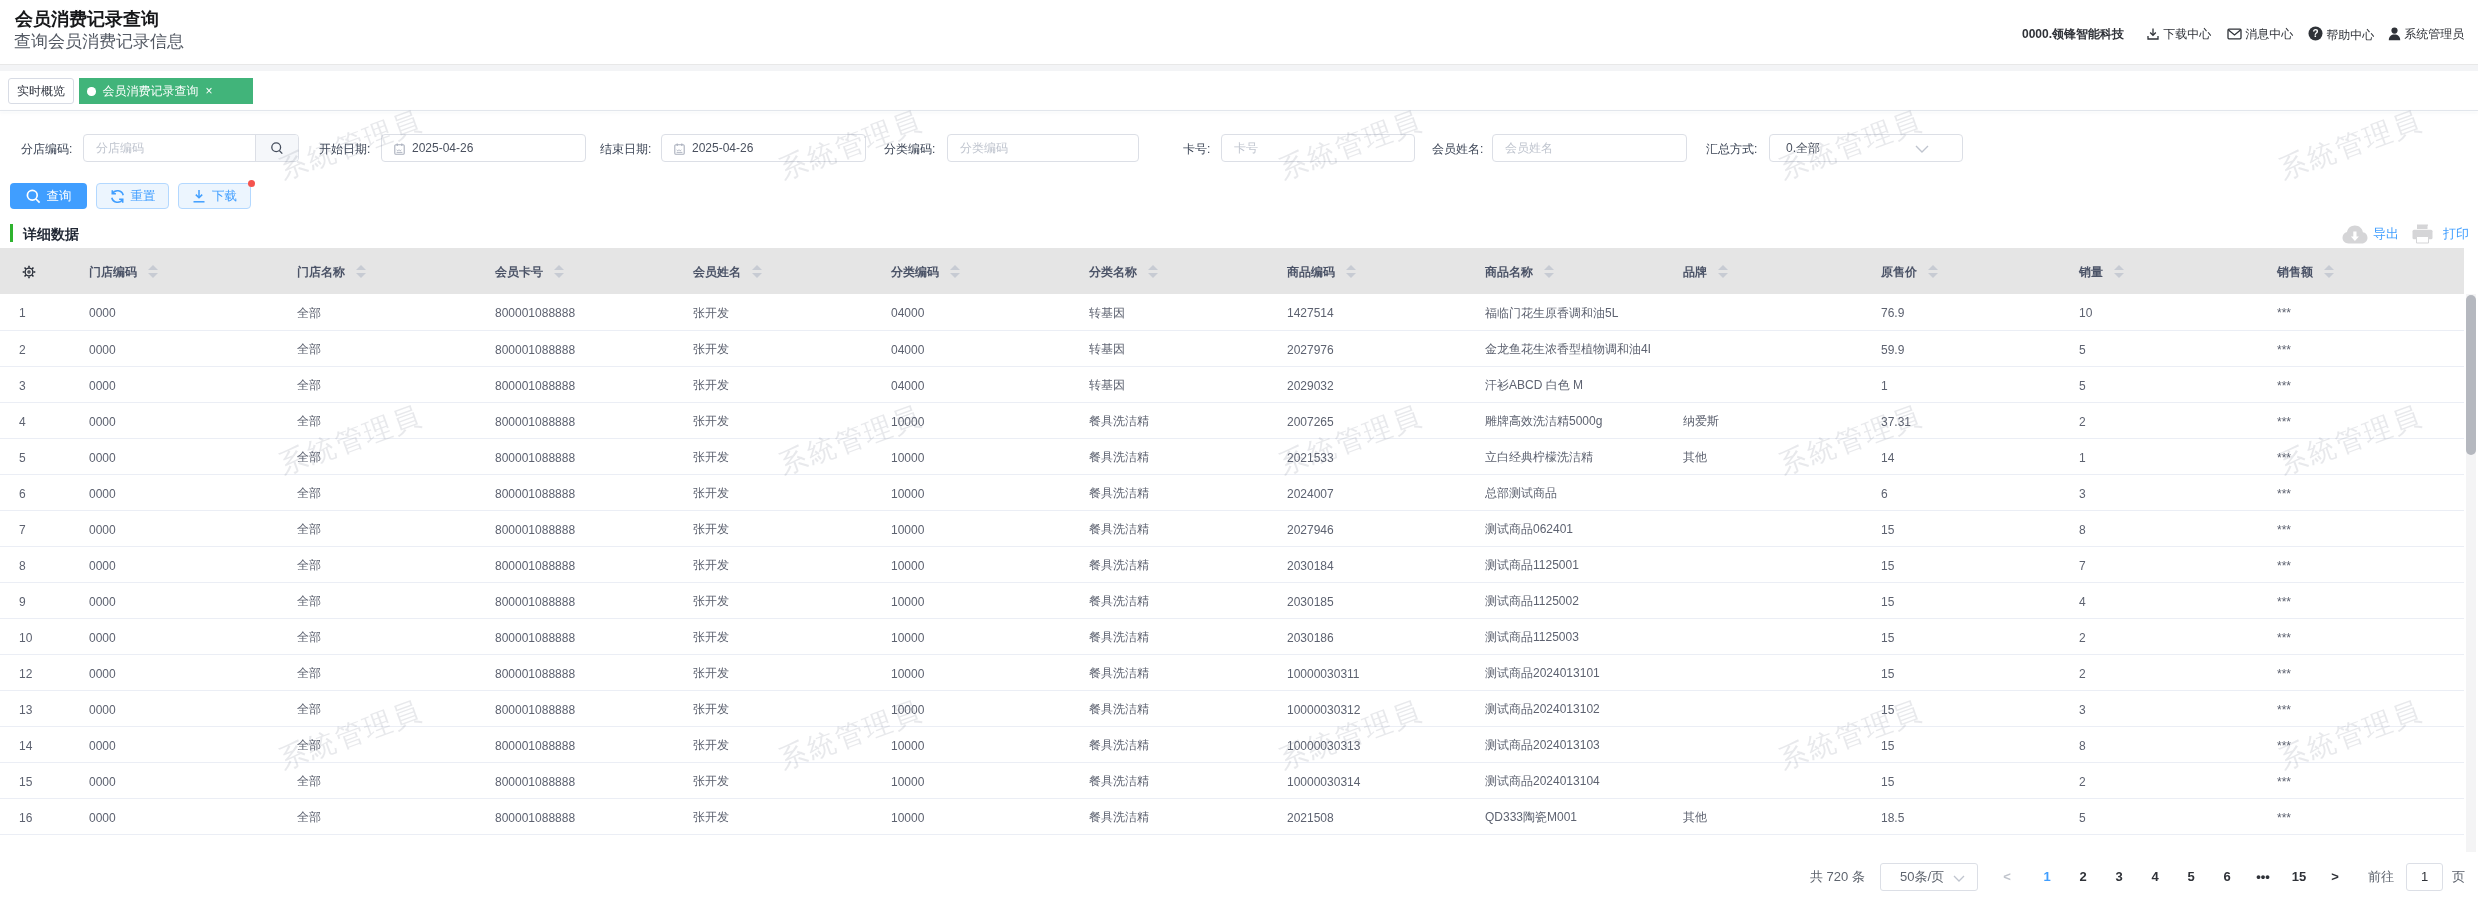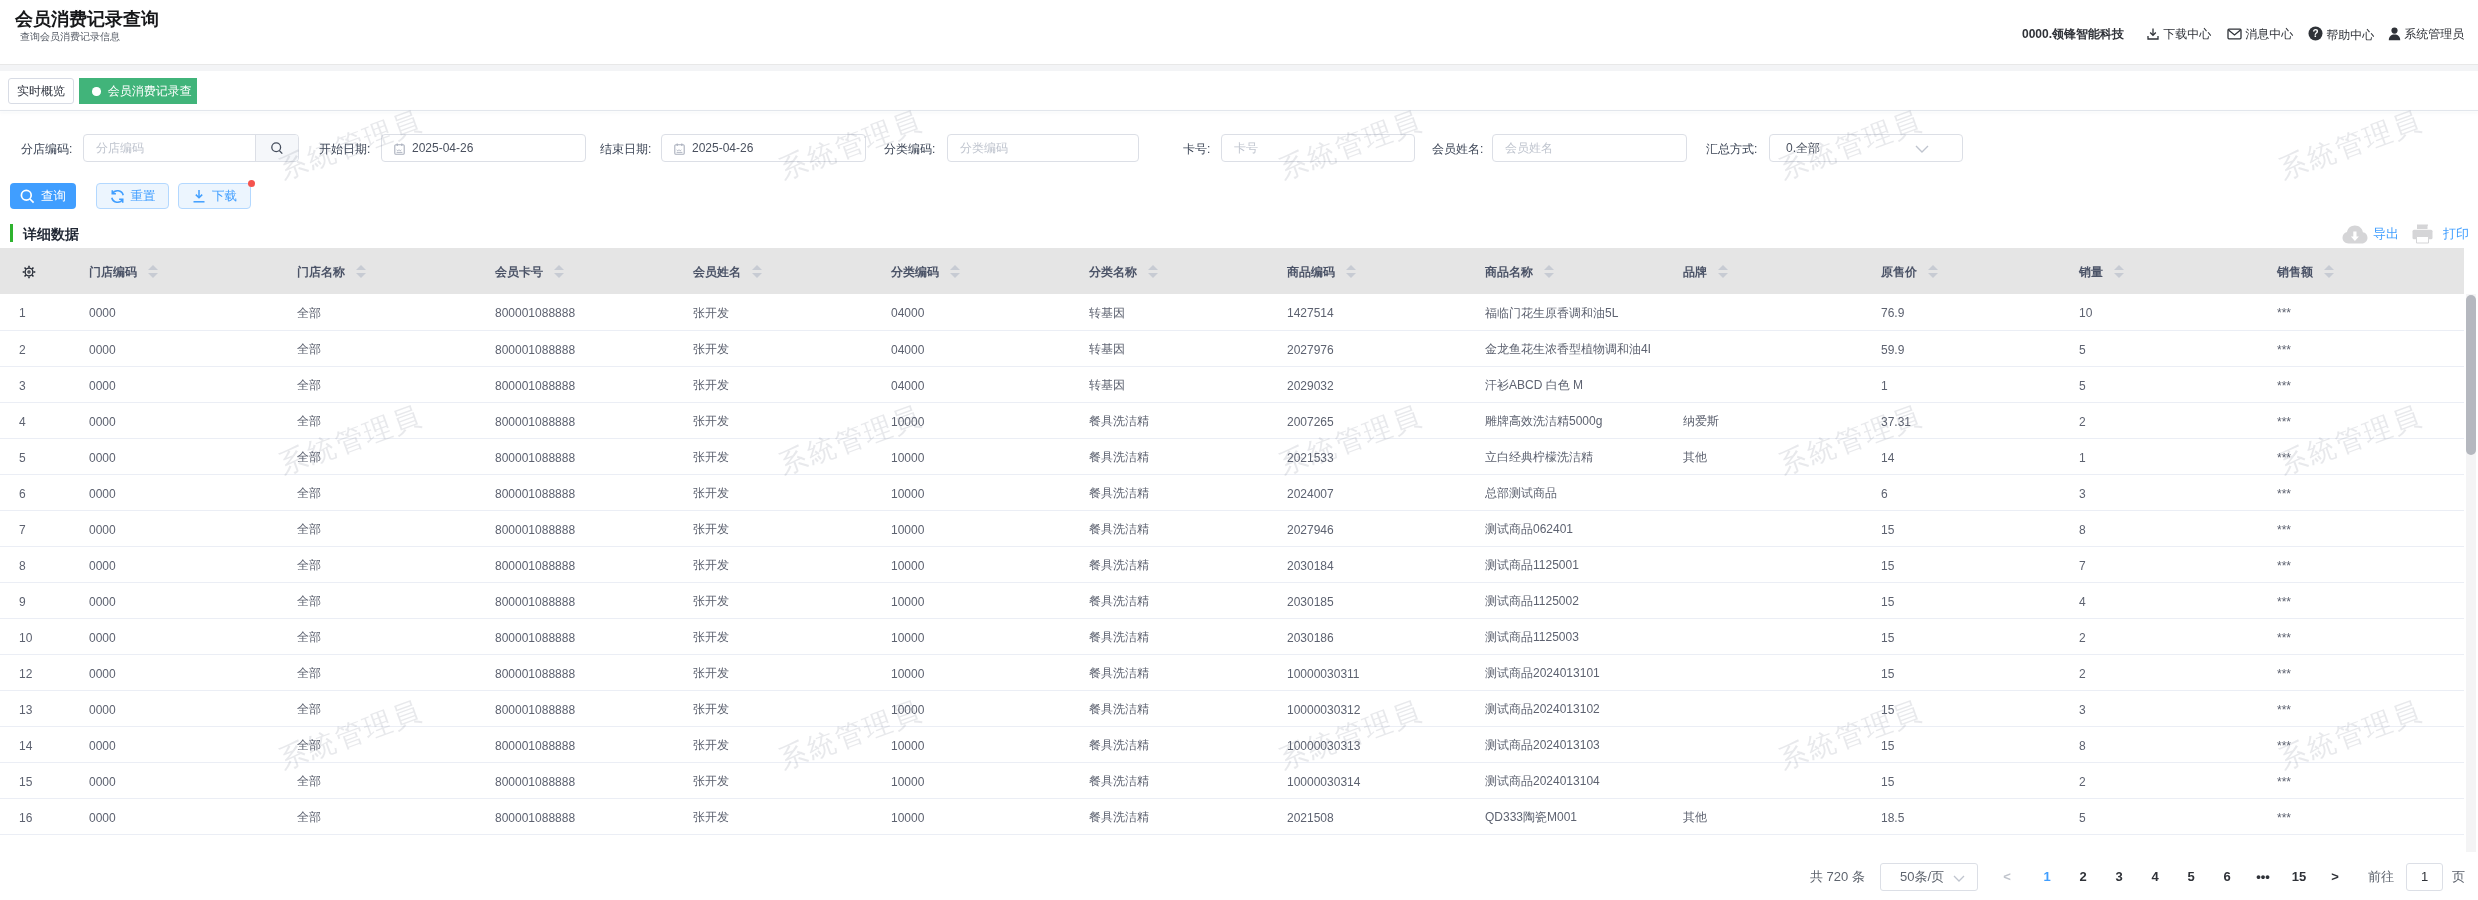--- a/index.html
+++ b/index.html
@@ -3,46 +3,46 @@
 <meta charset="utf-8">
 <style>
 * { margin:0; padding:0; box-sizing:border-box; }
 html,body { width:2478px; height:900px; overflow:hidden; background:#fff;
   font-family:"Liberation Sans", sans-serif; }
 .abs { position:absolute; }
 #page { position:relative; width:2478px; height:900px; }
 
 
 #title { left:15px; top:7px; font-size:18px; font-weight:bold; color:#17181a; }
-#subtitle { left:20px; top:30px; font-size:10px; color:#545a64; }
+#subtitle { left:14px; top:30px; font-size:17px; color:#545a64; }
 .tm { top:26px; font-size:12px; color:#2f3238; white-space:nowrap; }
 .tm svg { vertical-align:-2.5px; }
 #hdrline { left:0; top:64px; width:2478px; height:1px; background:#e8e8e8; }
 
 
 #tabline { left:0; top:110px; width:2478px; height:1px; background:#e2e6ec; box-shadow:0 2px 3px rgba(200,205,215,0.25);}
 .tab0 { left:8px; top:78px; width:66px; height:26px; background:#fff; border:1px solid #d8dce5; border-radius:3px; font-size:12px; color:#303540; text-align:center; line-height:24px; box-sizing:border-box; }
-.tab1 { left:79px; top:78px; width:118px; height:26px; background:#41b47a; border-radius:0; font-size:12px; color:#fff; line-height:26px;text-align:center; }
+.tab1 { left:79px; top:78px; width:174px; height:26px; background:#41b47a; border-radius:0; font-size:12px; color:#fff; line-height:26px; }
 .tab1 .dot { display:inline-block; width:8.5px; height:8.5px; border-radius:50%; background:#fff; margin:0 7px 0 8px; vertical-align:-0.5px;}
 .tab1 .x { margin-left:7px; font-size:12px; }
 
 
 .flabel { top:141px; font-size:12px; font-weight:normal; color:#3b4455; }
 .finput { top:134px; height:28px; border:1px solid #dcdfe6; border-radius:4px; background:#fff; font-size:12px; color:#49505e; line-height:26px; }
 .ph { color:#bfc4ce; }
 .dtext { color:#49505e; font-size:12px; }
 .appnd { position:absolute; right:0; top:0; width:43px; height:26px; background:#f5f7fa; border-left:1px solid #dcdfe6; border-radius:0 3px 3px 0; text-align:center; }
 .appnd svg { vertical-align:-3px; }
 .cal { margin:0 7px 0 12px; } .cal svg { vertical-align:-3px; }
 .chev { position:absolute; right:33px; top:10px; }
 
 
 .btn { top:183px; height:26px; border-radius:4px; font-size:12.5px; display:flex; align-items:center; justify-content:center; }
 .btn svg { margin-right:6px; }
-#btnq { left:10px; width:66px; background:#409eff; color:#fff; }
+#btnq { left:10px; width:77px; background:#409eff; color:#fff; }
 .btnp { background:#ecf5fe; border:1px solid #b3d8ff; color:#409eff; }
 #btnr { left:96px; width:73px; }
 #btnd { left:178px; width:73px; }
 #reddot { left:248px; top:180px; width:7px; height:7px; border-radius:50%; background:#f4534e; }
 
 
 #secbar { left:10px; top:224px; width:3px; height:18px; background:#2fb32f; }
 #sectitle { left:23px; top:226px; font-size:14px; font-weight:bold; color:#1f2633; }
 #tools { left:2342px; top:222px; width:130px; height:24px; font-size:13px; color:#409eff; }
 

